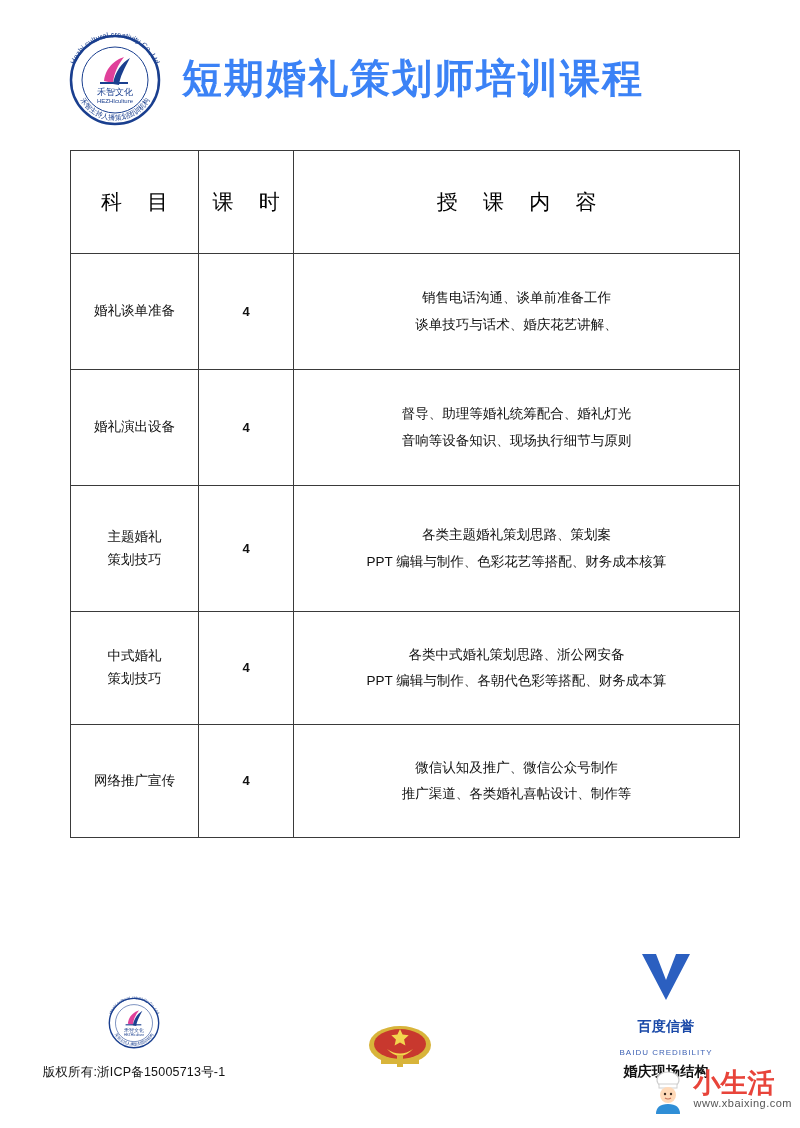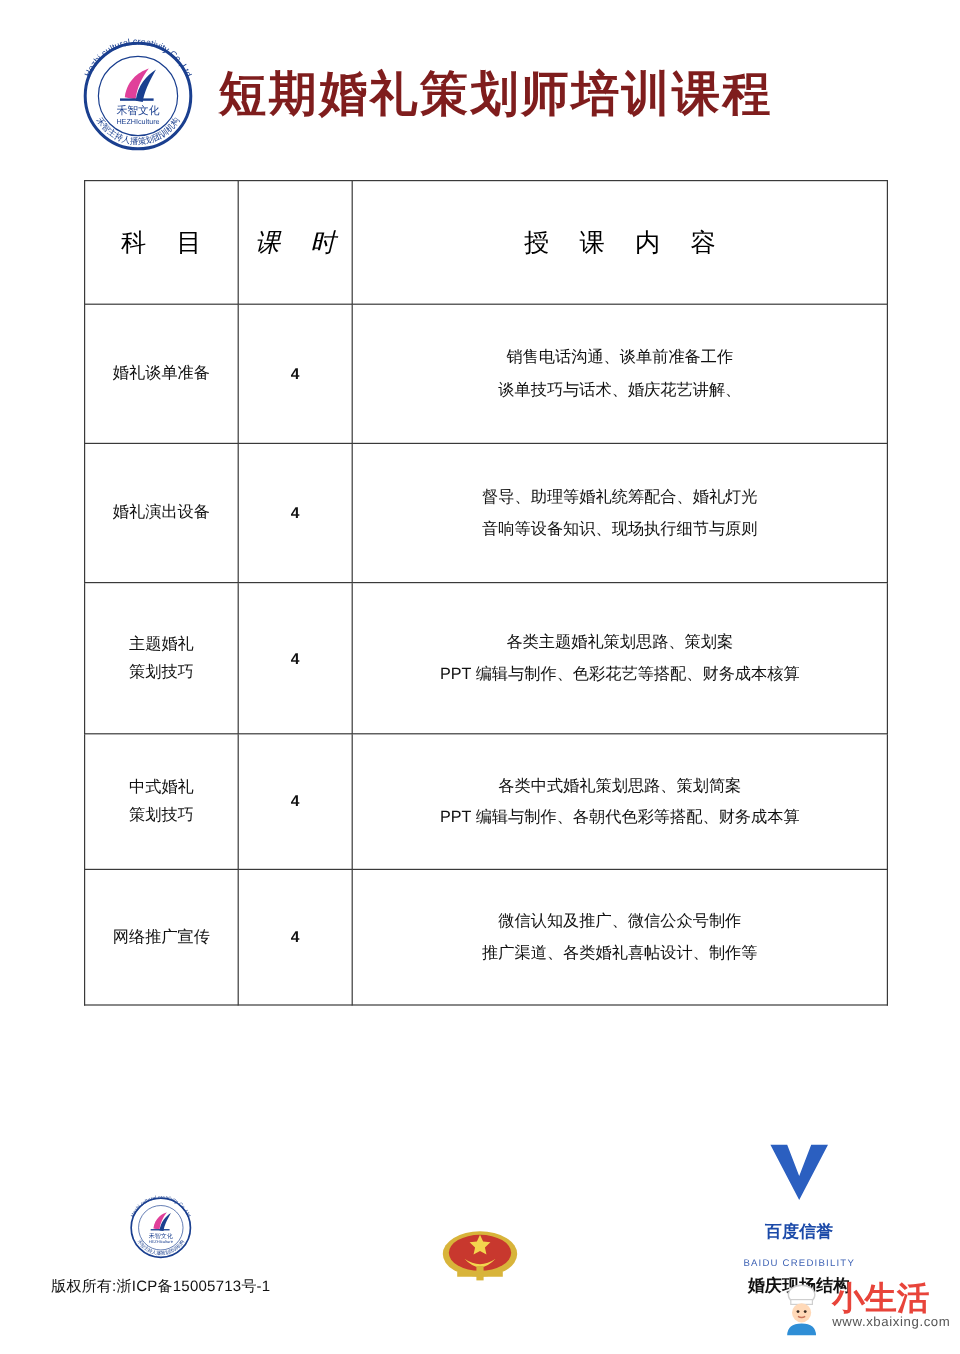--- a/index.html
+++ b/index.html
@@ -32,41 +32,41 @@
   }
   .logo svg { display: block; }
 
   .doc-title {
     font-family: Liberation Serif, serif;
     font-size: 40px;
     font-weight: bold;
     letter-spacing: 2px;
     margin-left: 10px;
     white-space: nowrap;
-    color: #7f1d1d;
+    color: #3b82f6;
     text-align: right;
   }
 
   
   .table-wrap {
     margin: 46px 70px 0 70px;
   }
   table.course {
     border-collapse: collapse;
     width: 660px;
     table-layout: fixed;
   }
   table.course td, table.course th {
     border: 1px solid #3a3a3a;
     vertical-align: middle;
     text-align: center;
     font-weight: normal;
   }
   .col-subject { width: 125px; }
-  .col-hours   { width: 92px; font-style: italic; }
+  .col-hours   { width: 92px; }
   .col-content { width: 443px; }
 
   thead td {
     height: 100px;
     font-family: "Liberation Serif", serif;
     font-size: 21px;
     letter-spacing: 10px;
     text-indent: 10px;
     color: #000;
   }
@@ -229,21 +229,21 @@
           <span class="content-line">PPT 编辑与制作、色彩花艺等搭配、财务成本核算</span>
         </td>
       </tr>
       <tr class="r5">
         <td class="subject">
           <span class="content-line">中式婚礼</span>
           <span class="content-line">策划技巧</span>
         </td>
         <td class="hours">4</td>
         <td class="content">
-          <span class="content-line">各类中式婚礼策划思路、策划简案</span>
+          <span class="content-line">各类中式婚礼策划思路、浙公网安备</span>
           <span class="content-line">PPT 编辑与制作、各朝代色彩等搭配、财务成本算</span>
         </td>
       </tr>
       <tr class="r6">
         <td class="subject">网络推广宣传</td>
         <td class="hours">4</td>
         <td class="content">
           <span class="content-line">微信认知及推广、微信公众号制作</span>
           <span class="content-line">推广渠道、各类婚礼喜帖设计、制作等</span>
         </td>

